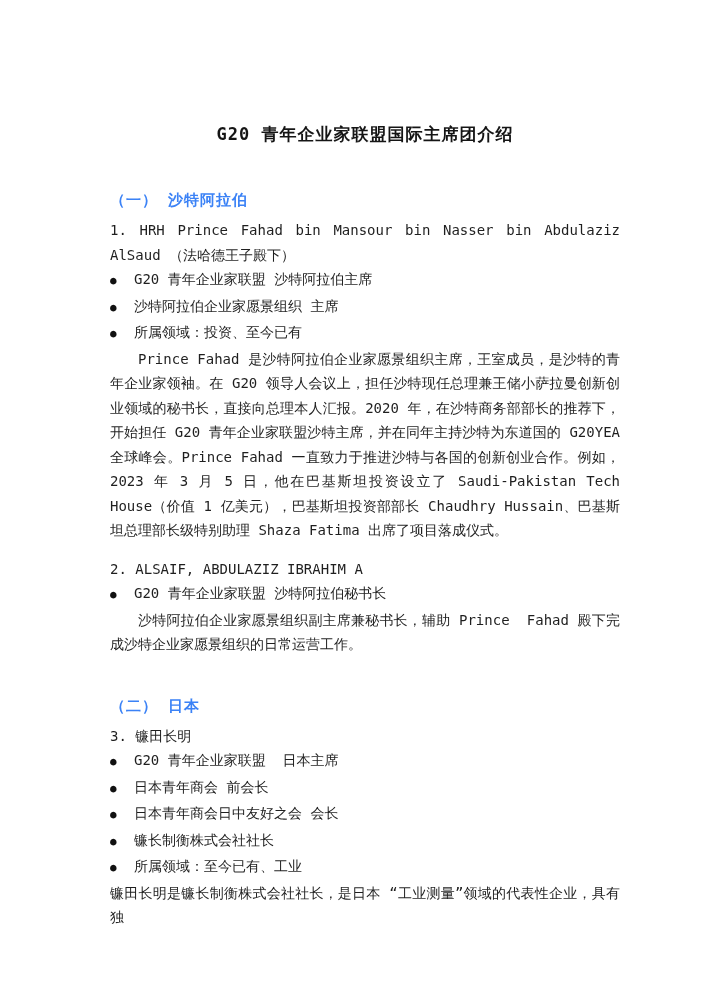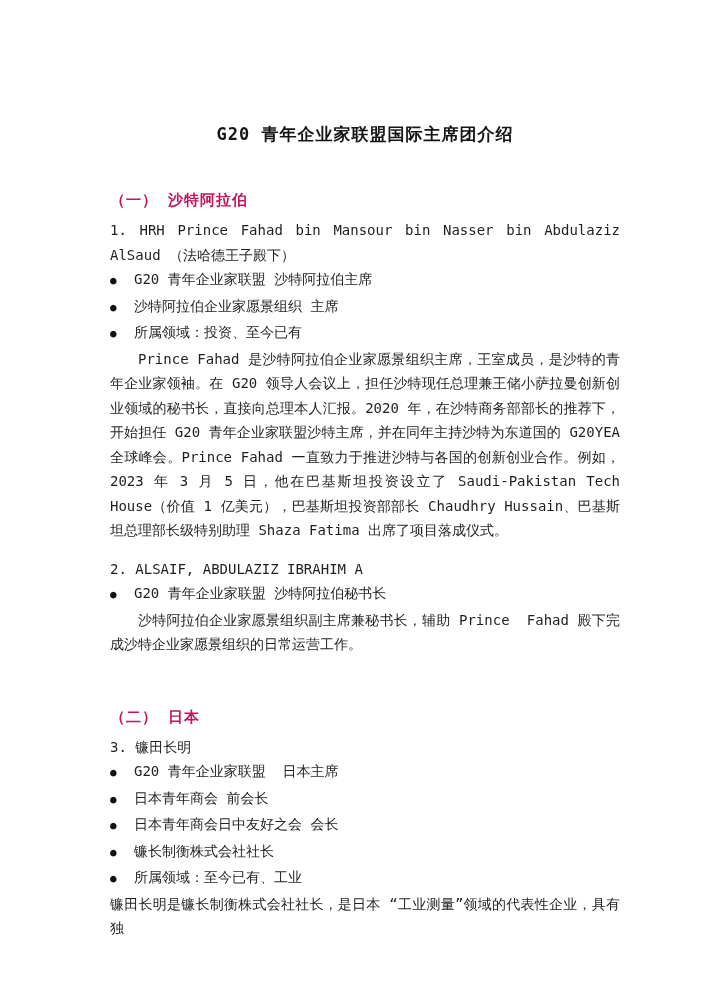--- a/index.html
+++ b/index.html
@@ -29,21 +29,21 @@
     margin: 0 0 43px 0;
     line-height: 22px;
     color: #151515;
   }
   .section-heading {
     font-size: 15px;
     font-weight: bold;
     margin: 0 0 6px 0;
     line-height: 24px;
     letter-spacing: 1px;
-    color: #be185d;
+    color: #3b82f6;
   }
   .name-line {
     margin: 0;
     white-space: pre-wrap;
   }
   ul.bullet-list {
     list-style: none;
     margin: 0;
     padding: 0;
   }
@@ -62,21 +62,21 @@
     white-space: pre-wrap;
   }
   p.para {
     margin: 0;
     white-space: pre-wrap;
   }
   p.para.indent {
     text-indent: 2em;
   }
   .gap-entry { margin-top: 14px; }
-  .gap-section { margin-top: 48px; }
+  .gap-section { margin-top: 37px; }
 </style>
 </head>
 <body>
 
 <div class="page">
 
   <h1 class="doc-title">G20 青年企业家联盟国际主席团介绍</h1>
 
   <div>
     <h2 class="section-heading">（一） 沙特阿拉伯</h2>

